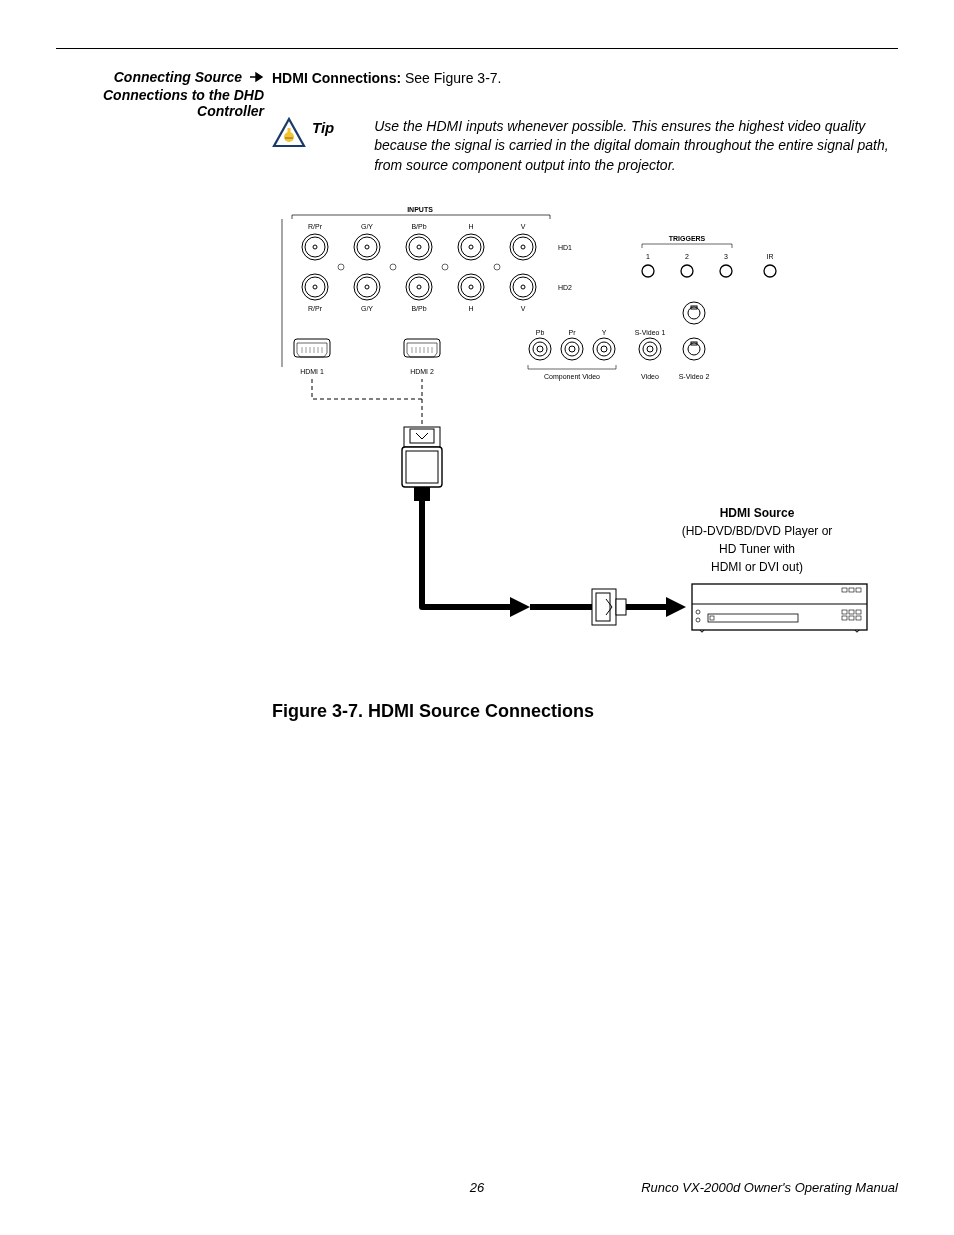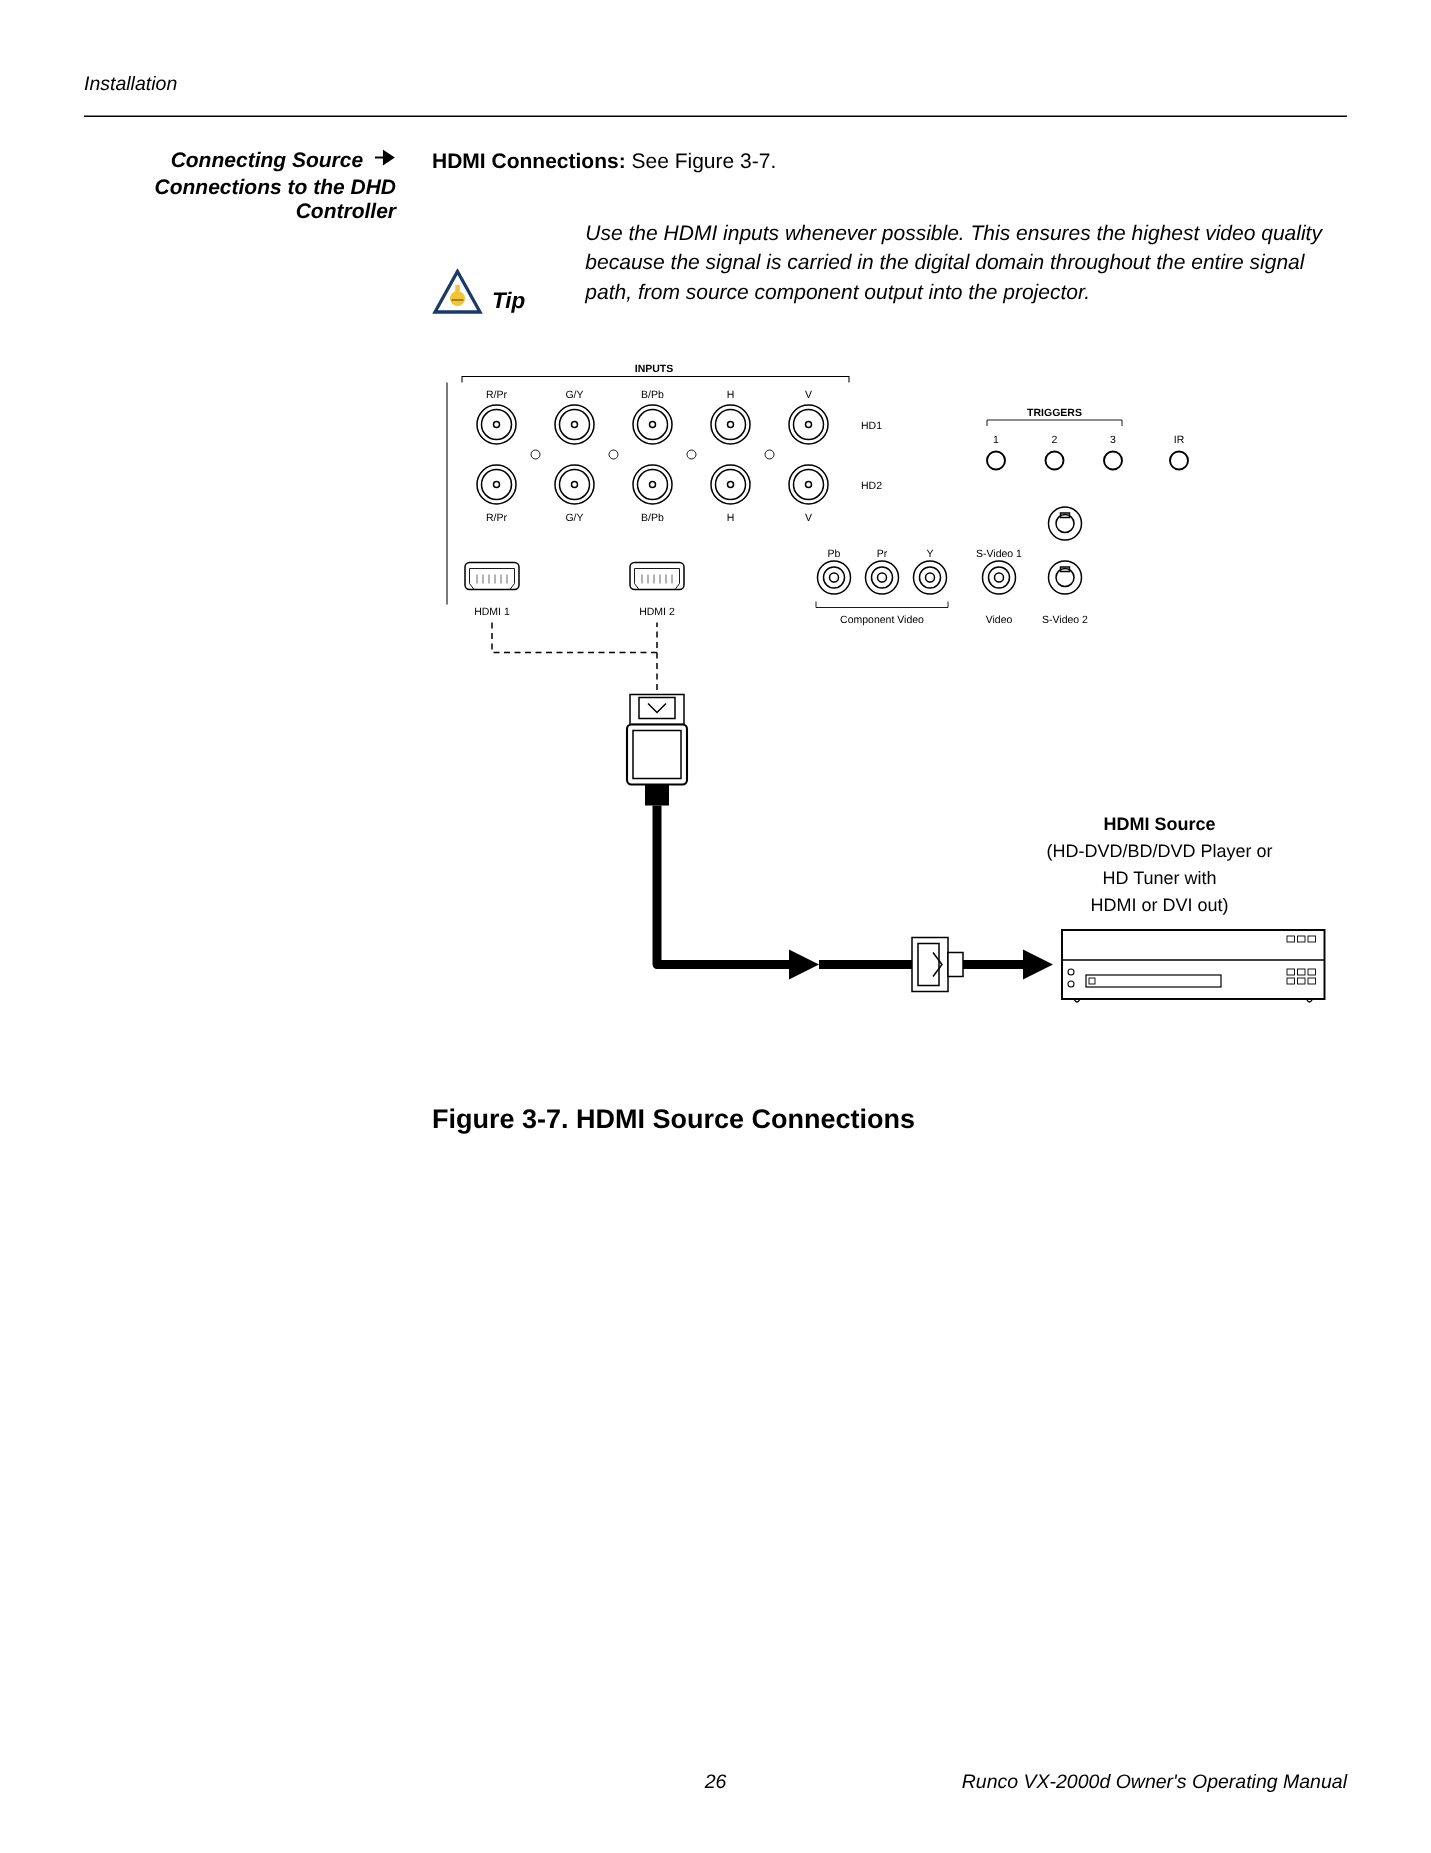--- a/index.html
+++ b/index.html
@@ -24,21 +24,21 @@
     font-size: 13px;
     margin-bottom: 14px;
   }
   .hr {
     border: none;
     border-top: 1px solid #000;
     margin-bottom: 20px;
   }
   .content-row {
     display: flex;
-    gap: 24px;
+    gap: 8px;
   }
   .sidebar {
     width: 208px;
     flex: 0 0 208px;
     text-align: right;
   }
   .sidebar-title {
     font-weight: bold;
     font-style: italic;
     color: #000;
@@ -60,23 +60,22 @@
   .bold { font-weight: bold; margin-top: 42px; }
   .tip-row {
     display: flex;
     align-items: flex-start;
     gap: 40px;
     margin-top: 28px;
     margin-bottom: 24px;
   }
   .tip-icon {
     display: flex;
-    align-items: flex-end;
+    align-items: flex-start;
     gap: 6px;
-    margin-top: 33px;
   }
   .tip-text {
     font-style: italic;
     flex: 1;
   }
   .figure-container {
     margin-top: 8px;
   }
   .figure-caption {
     font-weight: bold;
@@ -98,21 +97,20 @@
     left: 50%;
     transform: translateX(-50%);
   }
   svg text { font-family: Arial, Helvetica, sans-serif; }
   .label-tiny { font-size: 7px; }
 </style>
 </head>
 <body>
 
 <div class="page">
-  <div class="header-running">Installation</div>
   <hr class="hr">
 
   <div class="content-row">
     <div class="sidebar">
       <div class="sidebar-title">
         <span>Connecting Source</span>
         <span class="arrow">
           <svg width="14" height="12" viewBox="0 0 14 12">
               <path d="M0 6 L10 6 M6 2 L12 6 L6 10 Z" stroke="#000" stroke-width="1.4" fill="#000"></path>
             </svg>

